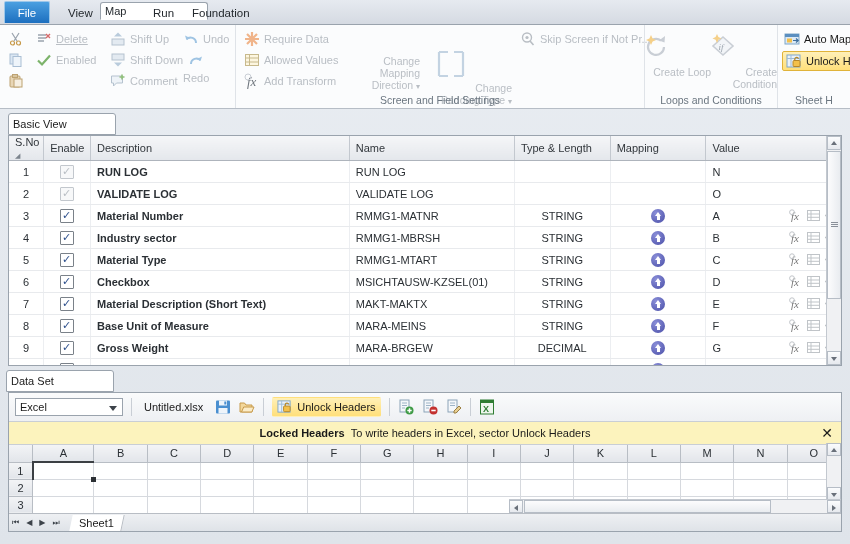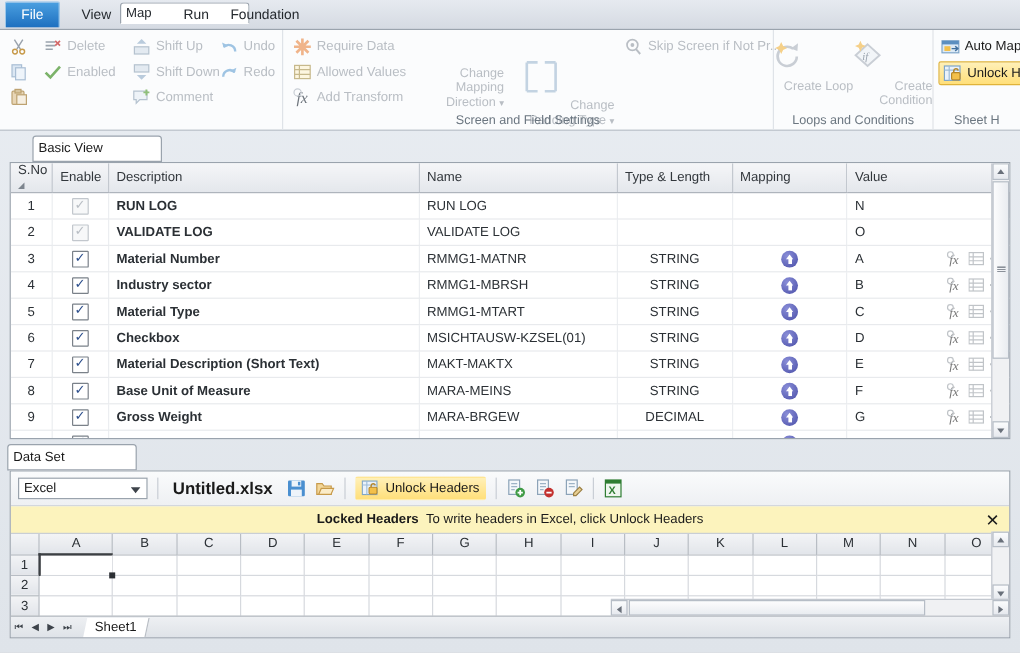--- a/index.html
+++ b/index.html
@@ -32,21 +32,21 @@
   .ritem{position:absolute;display:flex;align-items:center;gap:4px;
          font-size:11px;color:#b9bec4;white-space:nowrap;}
   .ritem.on{color:#1a1a1a;}
   .ico{display:inline-block;width:16px;height:16px;position:relative;flex:none;}
   .bigbtn{position:absolute;text-align:right;width:78px;color:#b9bec4;font-size:10.5px;line-height:12px;}
   .bigbtn .gl{display:block;margin:0 auto 3px;}
   .hilite{background:linear-gradient(#fff0b8,#ffdf7a);border:1px solid #e0b33a;
           border-radius:2px;padding:1px 3px;color:#1a1a1a !important;}
 
   
-  .doctabs{position:relative;height:22px;margin-top:4px;padding-left:27px;}
+  .doctabs{position:relative;height:22px;margin-top:4px;padding-left:8px;}
   .dtab{position:relative;display:inline-block;height:21px;line-height:20px;padding:0 13px;
         font-size:11px;background:linear-gradient(#f2f4f7,#e2e6ec);
         border:1px solid #b6bdc6;border-bottom:none;border-radius:3px 3px 0 0;
         margin-right:-1px;box-sizing:border-box;vertical-align:bottom;}
   .dtab.sel{background:#fff;height:22px;line-height:21px;}
 
   
   .gridwrap{position:relative;margin:0 8px;border:1px solid #9aa3ad;background:#fff;
             height:231px;box-sizing:border-box;overflow:hidden;}
   table.grid{border-collapse:collapse;width:834px;table-layout:fixed;}
@@ -97,21 +97,21 @@
   .btabs{padding-left:6px;height:22px;}
   .dspanel{margin:0 8px;border:1px solid #9aa3ad;background:#fff;height:140px;
            box-sizing:border-box;position:relative;overflow:hidden;}
   .dstool{height:28px;background:linear-gradient(#fafbfc,#eef0f3);
           border-bottom:1px solid #c9ced5;display:flex;align-items:center;padding:0 6px;gap:8px;}
   .sel{width:108px;height:18px;border:1px solid #9aa3ad;background:#fff;font-size:11px;
        display:flex;align-items:center;padding:0 4px;position:relative;box-sizing:border-box;}
   .sel .cv{position:absolute;right:5px;top:7px;border-left:4px solid transparent;
        border-right:4px solid transparent;border-top:5px solid #3d434a;}
   .vdiv{width:1px;height:18px;background:#c9ced5;}
-  .fname{font-weight:bold;font-size:14px;padding:0 4px;text-align:right;}
+  .fname{font-weight:normal;font-size:11px;padding:0 4px;text-align:right;}
   .tbtn{display:flex;align-items:center;gap:4px;font-size:11px;padding:1px 4px;
         border:1px solid transparent;border-radius:2px;}
   .warn{height:22px;background:#fcf3bd;border-bottom:1px solid #c9ced5;
         display:flex;align-items:center;justify-content:center;position:relative;font-size:11px;}
   .warn b{font-weight:bold;text-align:right;}
   .warn .x{position:absolute;right:8px;top:2px;font-size:14px;font-weight:bold;line-height:18px;}
   table.sheet{border-collapse:collapse;table-layout:fixed;}
   table.sheet th{height:17px;font-size:11px;font-weight:normal;background:linear-gradient(#f3f4f6,#e2e5ea);
      border:1px solid #b8bdc4;border-top:none;border-left:none;color:#2b3035;box-sizing:border-box;}
   table.sheet td{height:17px;border-right:1px solid #d6d9de;border-bottom:1px solid #d6d9de;
@@ -176,21 +176,21 @@
       <div class="ritem" style="left:8px;top:48px;">
         <span class="ico">
           <svg width="16" height="16" viewBox="0 0 16 16">
               <rect x="2" y="3" width="10" height="11" rx="1" fill="#e8d6b6" stroke="#bda271"></rect>
               <rect x="4.5" y="1.5" width="5" height="3" fill="#d8c59f" stroke="#bda271"></rect>
               <rect x="6" y="6" width="8" height="8" fill="#f6efe2" stroke="#bda271"></rect>
             </svg>
         </span>
       </div>
 
-      <div class="ritem" style="left:36px;top:6px;">
+      <div class="ritem" style="left:36px;top:6px;text-decoration:underline;">
         <span class="ico">
           <svg width="16" height="16" viewBox="0 0 16 16">
               <path d="M2 4h8M2 7h8M2 10h6" stroke="#9aa3ad" stroke-width="1.3"></path>
               <path d="M10 3l4 4M14 3l-4 4" stroke="#d46a6a" stroke-width="1.4"></path>
             </svg>
         </span>
         <span>Delete</span>
       </div>
       <div class="ritem" style="left:36px;top:27px;">
         <span class="ico">
@@ -231,21 +231,21 @@
 
       <div class="ritem" style="left:183px;top:6px;">
         <span class="ico">
           <svg width="16" height="16" viewBox="0 0 16 16">
               <path d="M13 12a5.5 5.5 0 00-9.5-3.8" stroke="#9fc4e3" stroke-width="2" fill="none"></path>
               <path d="M2 4.5l1.4 4.3 4.2-1.6z" fill="#9fc4e3"></path>
             </svg>
         </span>
         <span>Undo</span>
       </div>
-      <div class="ritem" style="left:183px;top:27px;">
+      <div class="ritem" style="left:183px;top:27px;flex-direction:column;">
         <span class="ico">
           <svg width="16" height="16" viewBox="0 0 16 16">
               <path d="M3 12a5.5 5.5 0 019.5-3.8" stroke="#9fc4e3" stroke-width="2" fill="none"></path>
               <path d="M14 4.5l-1.4 4.3-4.2-1.6z" fill="#9fc4e3"></path>
             </svg>
         </span>
         <span>Redo</span>
       </div>
     </div>
 
@@ -688,21 +688,21 @@
         <span>
           <svg width="16" height="16" viewBox="0 0 16 16">
               <rect x="1.5" y="1" width="13" height="14" fill="#eef6ee" stroke="#2f7d32"></rect>
               <rect x="1.5" y="1" width="13" height="3" fill="#2f7d32"></rect>
               <text x="4" y="12.5" font-size="9" font-weight="bold" fill="#2f7d32" font-family="sans-serif">X</text>
             </svg>
         </span>
       </div>
 
       <div class="warn">
-        <span><b>Locked Headers</b>&nbsp;&nbsp;<span>To write headers in Excel, click Unlock Headers</span></span>
+        <span><b>Locked Headers</b>&nbsp;&nbsp;<span>To write headers in Excel, sector Unlock Headers</span></span>
         <span class="x">✕</span>
       </div>
 
       <table class="sheet">
         <thead>
           <tr>
             <th class="corner"></th>
             <th class="sel-col" style="width:62px;">A</th>
             <th style="width:54px;">B</th>
             <th style="width:54px;">C</th>

